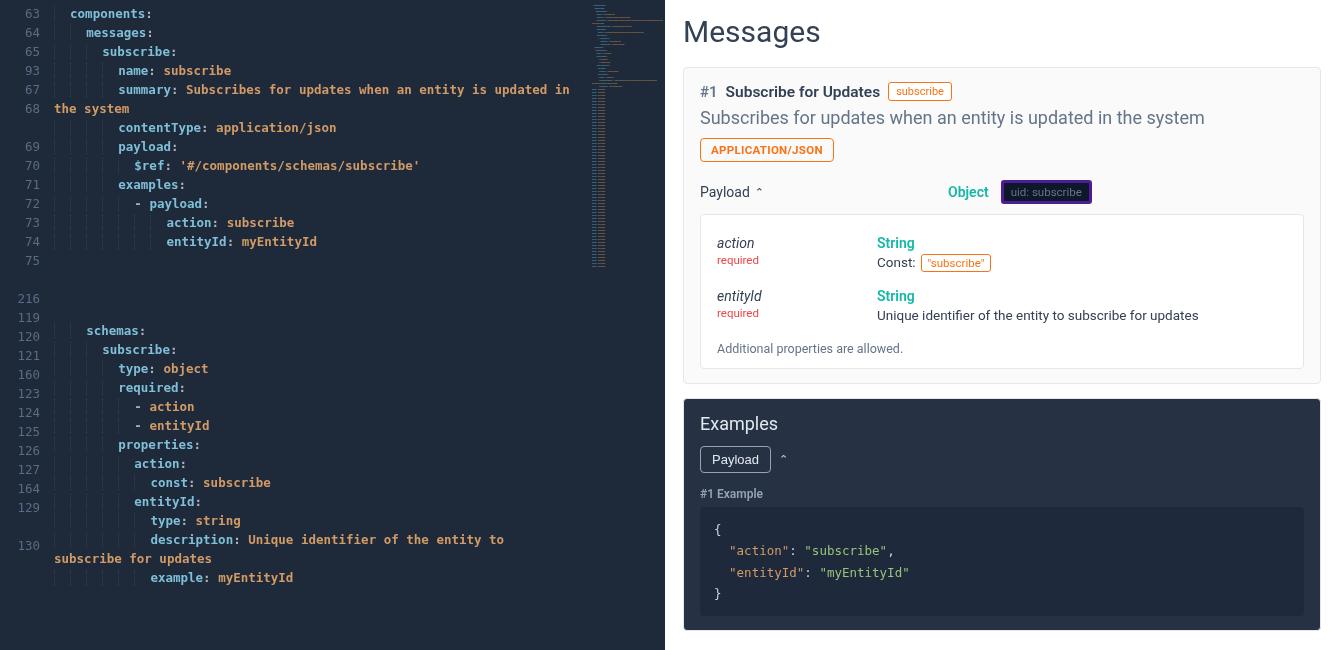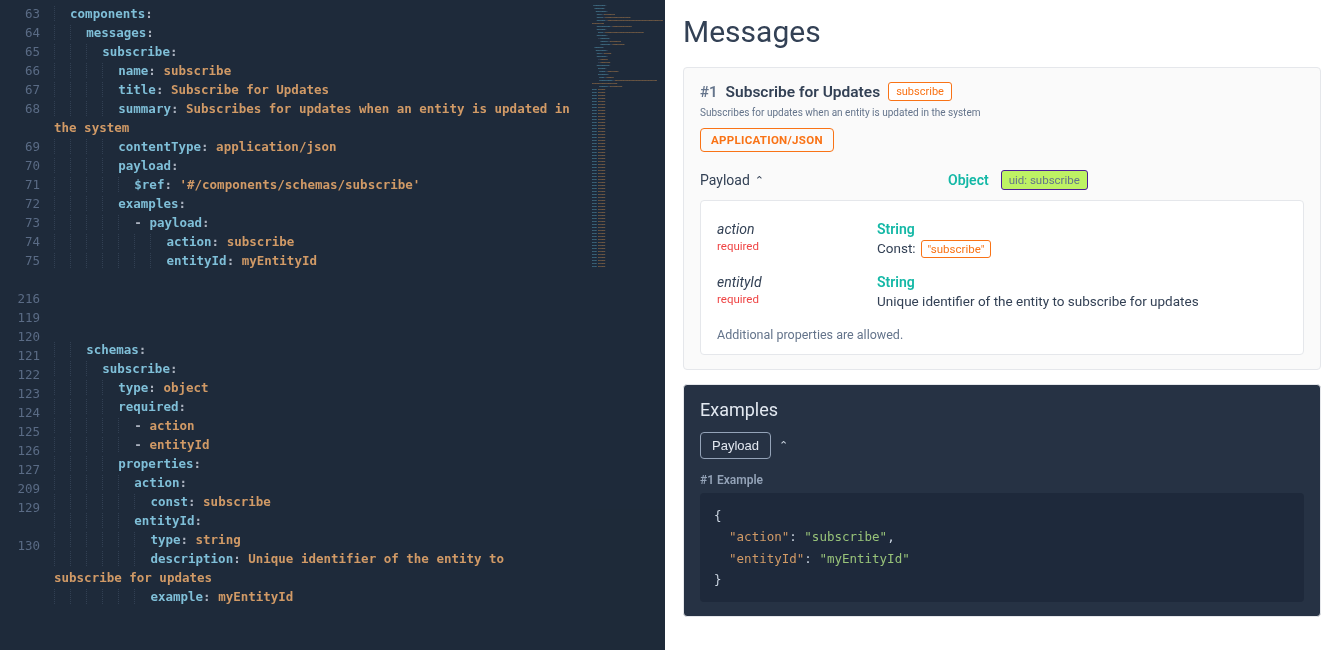--- a/index.html
+++ b/index.html
@@ -22,26 +22,26 @@
 .minimap .mk { color: #5fa8c4; }
 .minimap .ms { color: #c48a4f; }
 .doc-pane { flex: 1; background: #fff; padding: 0 18px 18px 18px; overflow-y: auto; color: #334155; }
 .doc-title { font-size: 30px; font-weight: 400; color: #334155; margin: 14px 0 18px 0; }
 .card { background: #fafafa; border: 1px solid #e5e7eb; border-radius: 4px; padding: 14px 16px; margin-bottom: 14px; }
 .card-dark { background: #263244; color: #e2e8f0; }
 .msg-header { display: flex; align-items: center; gap: 8px; }
 .msg-num { color: #64748b; font-weight: 600; font-size: 15px; }
 .msg-title { font-weight: 600; font-size: 15.5px; color: #334155; }
 .tag { border: 1px solid #f97316; color: #f97316; font-size: 11px; padding: 2px 7px; border-radius: 3px; background: #fff; }
-.msg-summary { color: #64748b; font-size: 10px; margin-top: 6px; }
+.msg-summary { color: #64748b; font-size: 18px; margin-top: 6px; }
 .ct-badge { display: inline-block; border: 1px solid #f97316; color: #f97316; font-size: 11.5px; font-weight: 700; padding: 4px 10px; border-radius: 4px; margin-top: 10px; letter-spacing: 0.3px; }
 .payload-row { display: flex; align-items: center; gap: 12px; margin-top: 18px; font-size: 14px; }
 .payload-label { color: #334155; display: flex; align-items: center; gap: 5px; font-size: 14px; }
 .type-obj { color: #14b8a6; font-weight: 600; }
-.uid-tag { border: 1px solid #4c1d95; color: #64748b; font-size: 11.5px; padding: 2px 7px; border-radius: 3px; background: #bef264; }
+.uid-tag { border: 3px solid #4c1d95; color: #64748b; font-size: 11.5px; padding: 2px 7px; border-radius: 3px; background: #0f172a; }
 .schema-box { background: #fff; border: 1px solid #e5e7eb; border-radius: 4px; margin-top: 10px; padding: 12px 16px; }
 .prop-row { display: flex; padding: 8px 0; }
 .prop-left { width: 160px; }
 .prop-name { font-style: italic; color: #334155; font-size: 14px; }
 .prop-req { color: #ef4444; font-size: 11.5px; margin-top: 2px; }
 .prop-right { flex: 1; }
 .prop-type { color: #14b8a6; font-weight: 600; font-size: 14px; }
 .prop-const-line { font-size: 13.5px; color: #334155; margin-top: 3px; display: flex; align-items: flex-start; gap: 5px; }
 .const-tag { border: 1px solid #f97316; color: #f97316; font-size: 11.5px; padding: 1px 6px; border-radius: 3px; }
 .prop-desc { font-size: 13.5px; color: #334155; margin-top: 3px; }
@@ -60,53 +60,52 @@
 <body>
 
 <div class="container">
 
   <div class="editor-pane">
     <div class="editor-content">
       <div class="line-numbers" id="gutter">
           <div>63</div>
           <div>64</div>
           <div>65</div>
-          <div>66</div>
+          <div>93</div>
           <div>67</div>
           <div>68</div>
           <div></div>
           <div>69</div>
           <div>70</div>
           <div>71</div>
           <div>72</div>
           <div>73</div>
           <div>74</div>
           <div>75</div>
           <div class="gap"></div>
           <div>216</div>
           <div>119</div>
           <div>120</div>
           <div>121</div>
-          <div>122</div>
+          <div>160</div>
           <div>123</div>
           <div>124</div>
           <div>125</div>
           <div>126</div>
           <div>127</div>
-          <div>209</div>
+          <div>164</div>
           <div>129</div>
           <div></div>
           <div>130</div>
         </div>
       <div class="code-area" id="code">
           <div class="code-line"><span class="indent-guide">  </span><span class="tk-key">components</span><span class="tk-plain">:</span></div>
           <div class="code-line"><span class="indent-guide">  </span><span class="indent-guide">  </span><span class="tk-key">messages</span><span class="tk-plain">:</span></div>
           <div class="code-line"><span class="indent-guide">  </span><span class="indent-guide">  </span><span class="indent-guide">  </span><span class="tk-key">subscribe</span><span class="tk-plain">:</span></div>
           <div class="code-line"><span class="indent-guide">  </span><span class="indent-guide">  </span><span class="indent-guide">  </span><span class="indent-guide">  </span><span class="tk-key">name</span><span class="tk-plain">: </span><span class="tk-str">subscribe</span></div>
-          <div class="code-line"><span class="indent-guide">  </span><span class="indent-guide">  </span><span class="indent-guide">  </span><span class="indent-guide">  </span><span class="tk-key">title</span><span class="tk-plain">: </span><span class="tk-str">Subscribe for Updates</span></div>
           <div class="code-line"><span class="indent-guide">  </span><span class="indent-guide">  </span><span class="indent-guide">  </span><span class="indent-guide">  </span><span class="tk-key">summary</span><span class="tk-plain">: </span><span class="tk-str">Subscribes for updates when an entity is updated in </span></div>
           <div class="code-line"><span class="tk-str">the system</span></div>
           <div class="code-line"><span class="indent-guide">  </span><span class="indent-guide">  </span><span class="indent-guide">  </span><span class="indent-guide">  </span><span class="tk-key">contentType</span><span class="tk-plain">: </span><span class="tk-str">application/json</span></div>
           <div class="code-line"><span class="indent-guide">  </span><span class="indent-guide">  </span><span class="indent-guide">  </span><span class="indent-guide">  </span><span class="tk-key">payload</span><span class="tk-plain">:</span></div>
           <div class="code-line"><span class="indent-guide">  </span><span class="indent-guide">  </span><span class="indent-guide">  </span><span class="indent-guide">  </span><span class="indent-guide">  </span><span class="tk-key">$ref</span><span class="tk-plain">: </span><span class="tk-str">'#/components/schemas/subscribe'</span></div>
           <div class="code-line"><span class="indent-guide">  </span><span class="indent-guide">  </span><span class="indent-guide">  </span><span class="indent-guide">  </span><span class="tk-key">examples</span><span class="tk-plain">:</span></div>
           <div class="code-line"><span class="indent-guide">  </span><span class="indent-guide">  </span><span class="indent-guide">  </span><span class="indent-guide">  </span><span class="indent-guide">  </span><span class="tk-list">- </span><span class="tk-key">payload</span><span class="tk-plain">:</span></div>
           <div class="code-line"><span class="indent-guide">  </span><span class="indent-guide">  </span><span class="indent-guide">  </span><span class="indent-guide">  </span><span class="indent-guide">  </span><span class="indent-guide">  </span><span class="indent-guide">  </span><span class="tk-key">action</span><span class="tk-plain">: </span><span class="tk-str">subscribe</span></div>
           <div class="code-line"><span class="indent-guide">  </span><span class="indent-guide">  </span><span class="indent-guide">  </span><span class="indent-guide">  </span><span class="indent-guide">  </span><span class="indent-guide">  </span><span class="indent-guide">  </span><span class="tk-key">entityId</span><span class="tk-plain">: </span><span class="tk-str">myEntityId</span></div>
           <div class="gap"></div>

